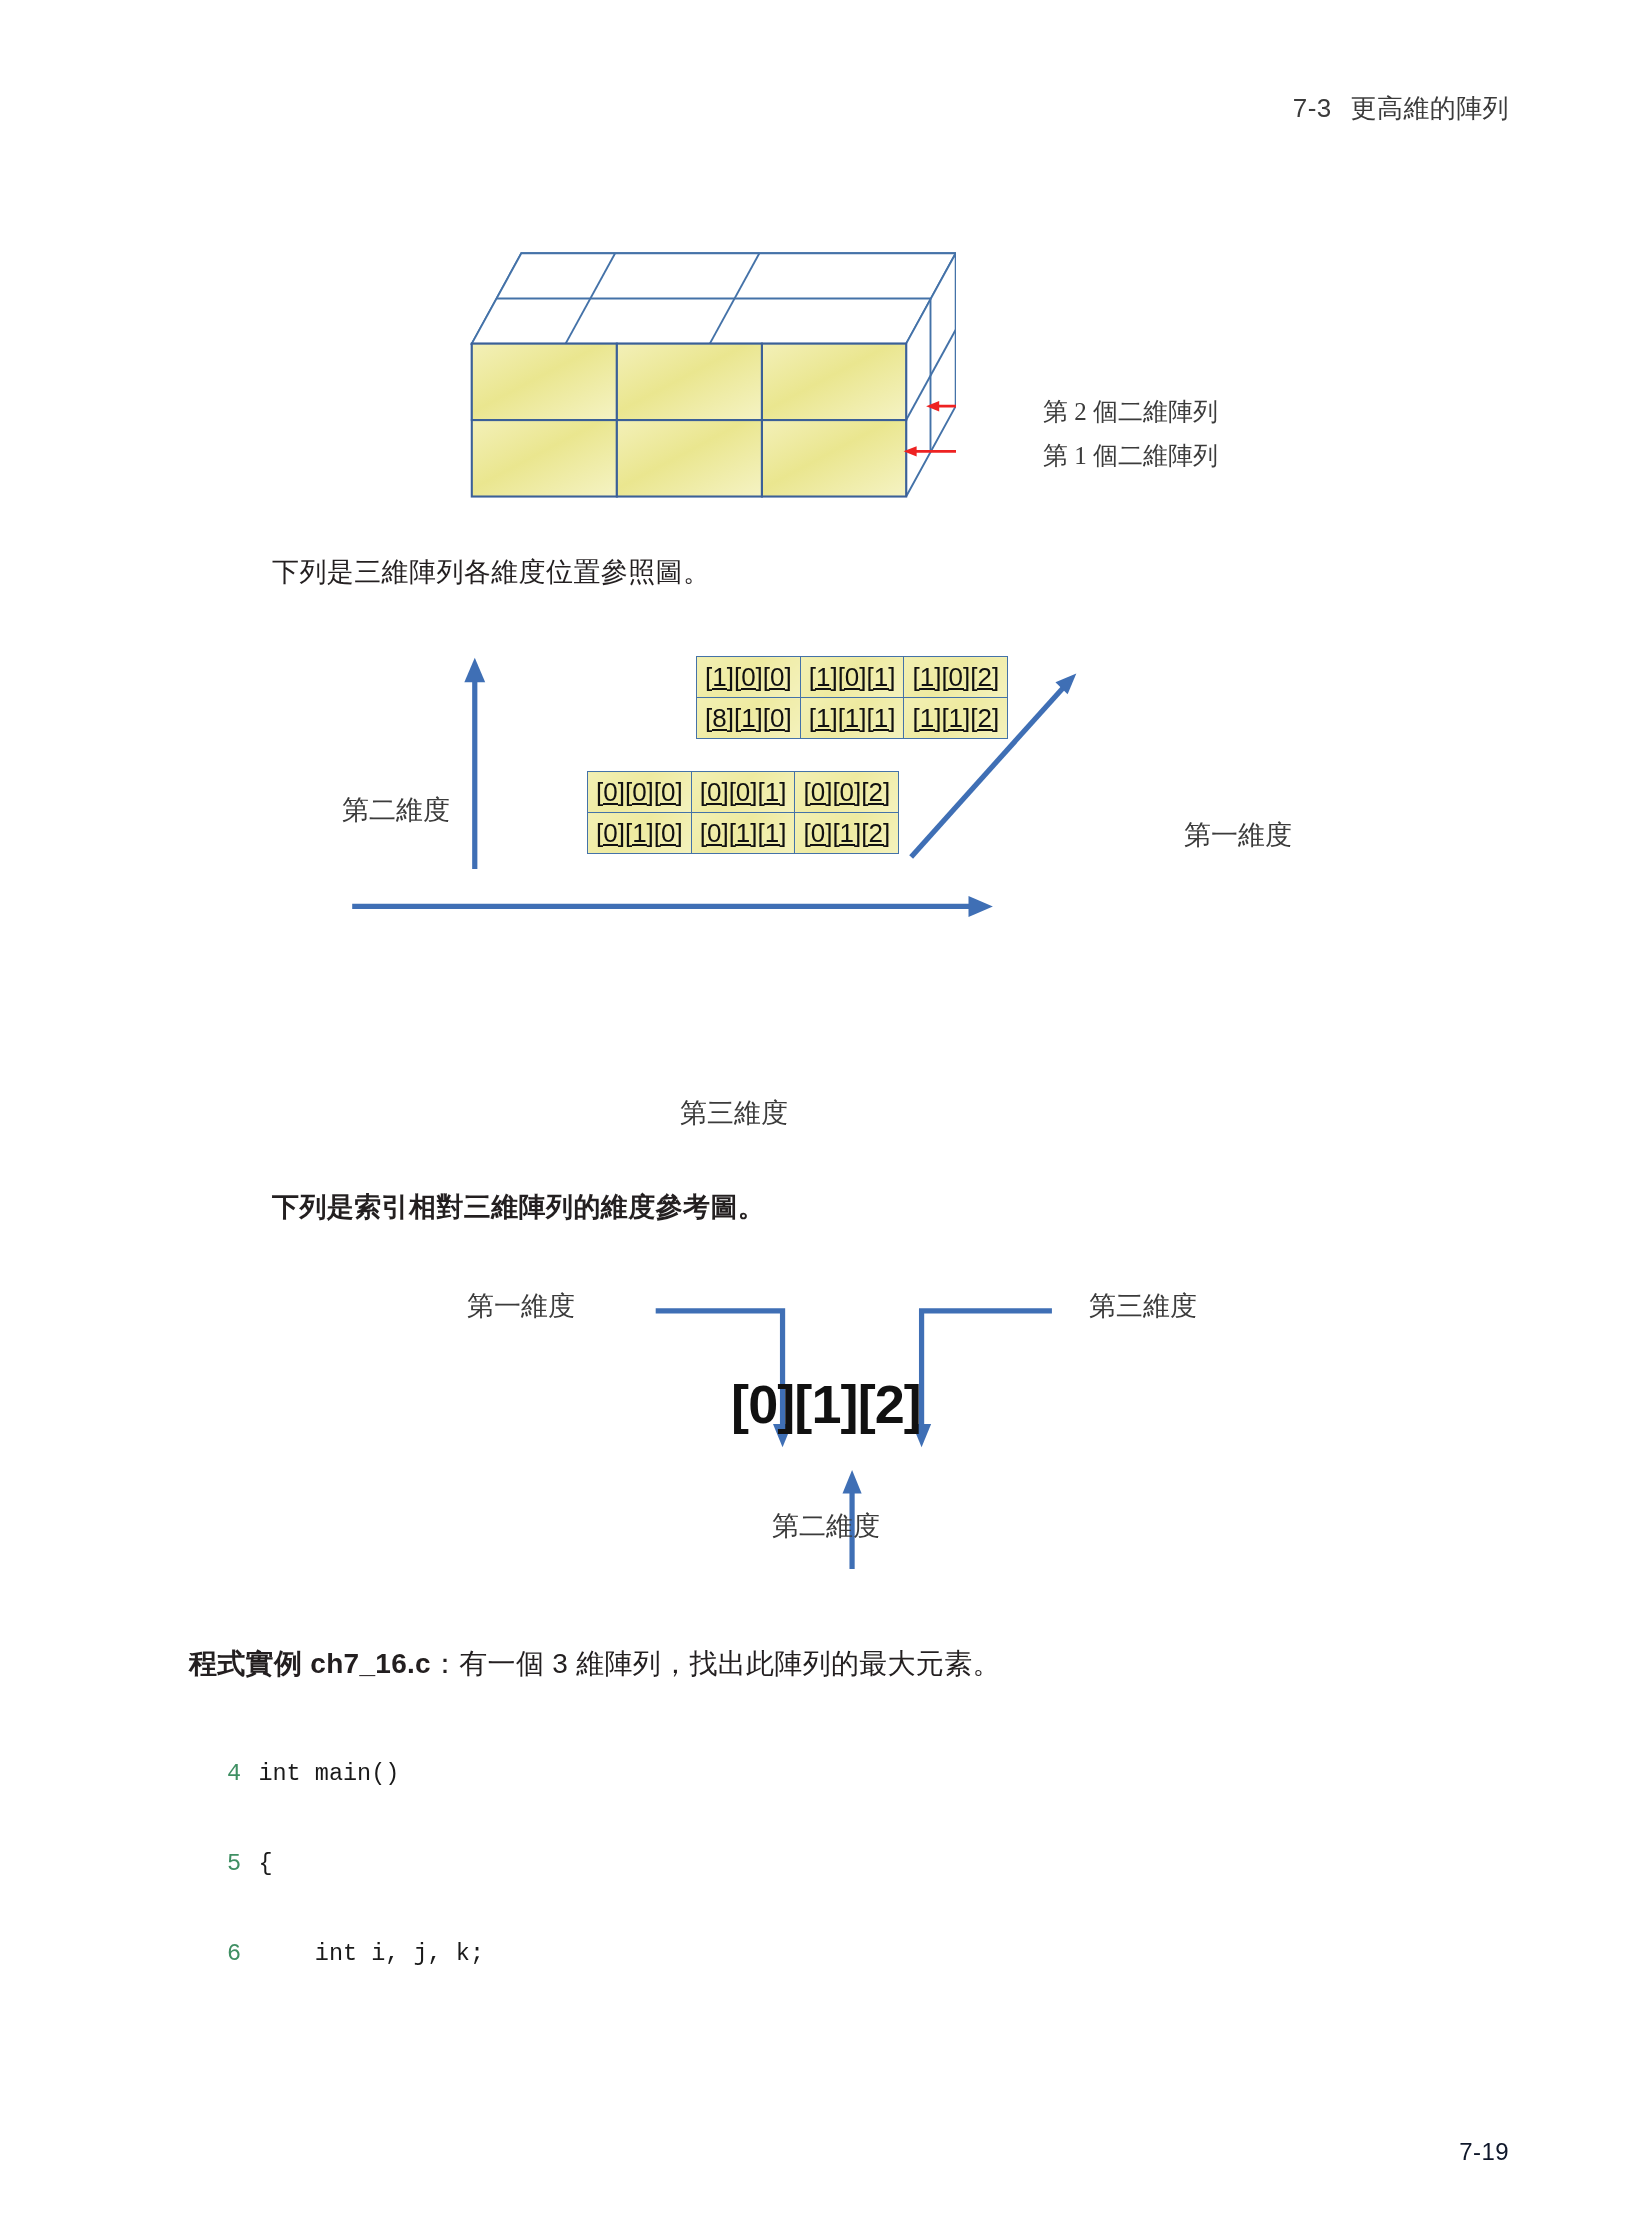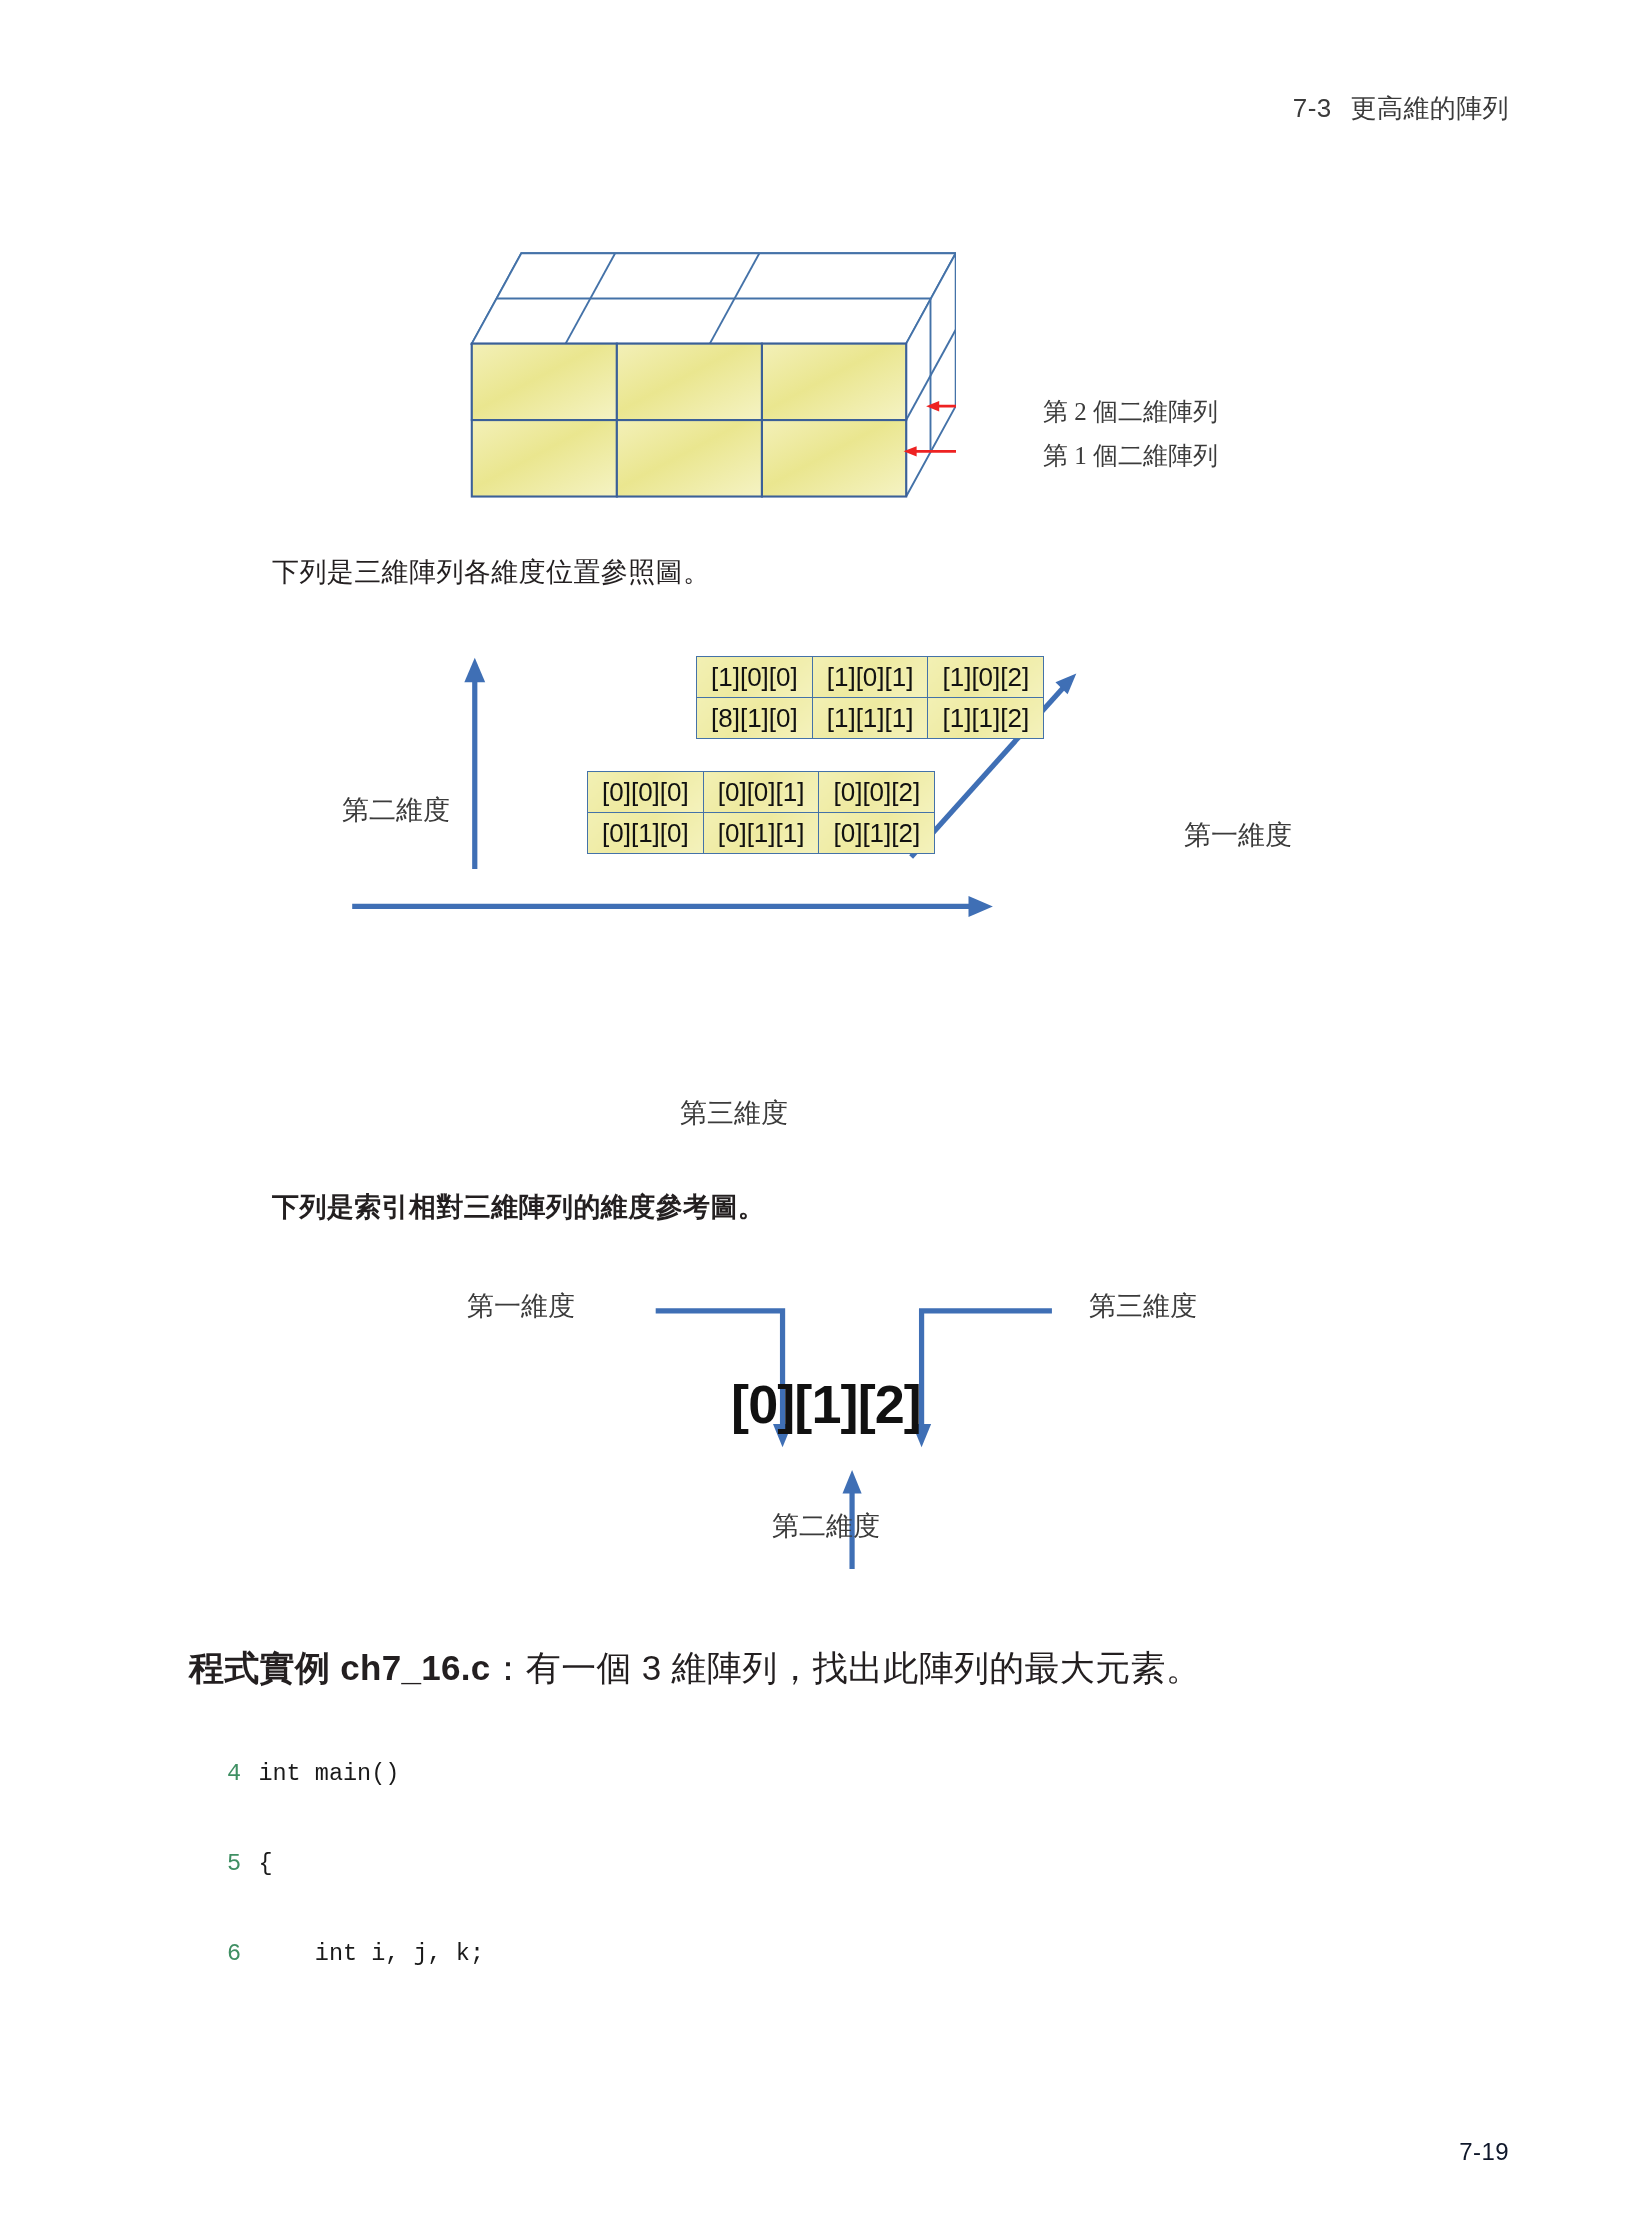--- a/index.html
+++ b/index.html
@@ -84,22 +84,23 @@
   .idx-grid td {
     border: 1.7px solid #4472a8;
     background: linear-gradient(135deg, #f2f0b4 0%, #eeeaa0 45%, #f4f2bd 100%);
     width: 86px;
     height: 40px;
     text-align: center;
     vertical-align: middle;
     font-family: "Liberation Sans", "DejaVu Sans", sans-serif;
     font-size: 26px;
     color: #111111;
-    padding: 0 14px;
-    white-space: nowrap;
+    padding: 0 8px;
+    white-space: nowrap;
+    text-decoration: underline;
   }
   #grid-upper { left: 409px; top: 0px; }
   #grid-lower { left: 300px; top: 115px; }
 
   .dim-label {
     position: absolute;
     font-size: 27px;
     color: #3b3b3b;
     white-space: nowrap;
     font-family: "Liberation Serif", "DejaVu Serif", serif;
@@ -149,21 +150,21 @@
     font-size: 27px;
     color: #3b3b3b;
     font-family: "Liberation Serif", "DejaVu Serif", serif;
   }
 
   
   #prog-heading {
     position: absolute;
     left: 189px;
     top: 1645px;
-    font-size: 35px;
+    font-size: 28px;
     color: #231f20;
     white-space: nowrap;
     font-family: "Liberation Sans", "DejaVu Sans", sans-serif;
     letter-spacing: 0.3px;
   }
   #prog-heading .bold { font-weight: 700; }
 
   
   #code-listing {
     position: absolute;

